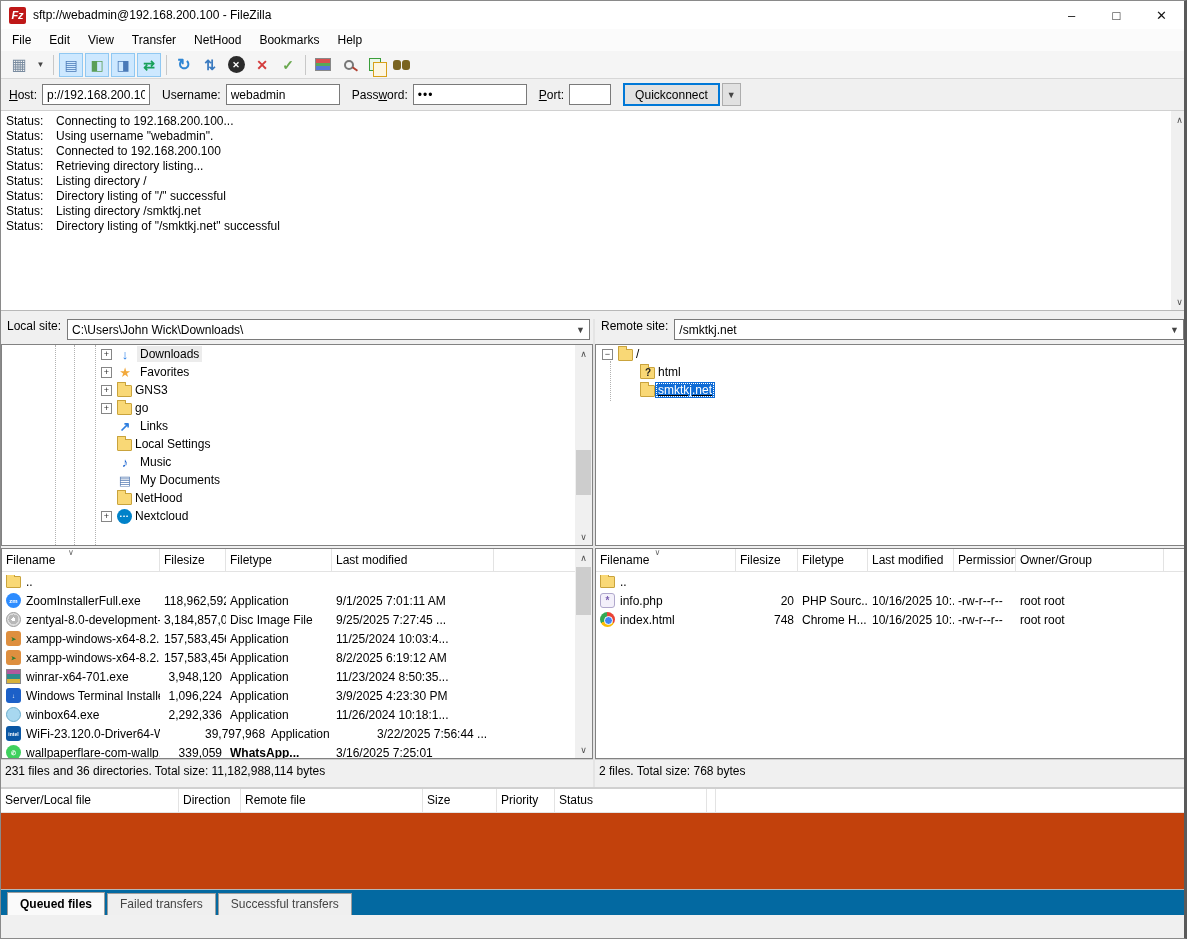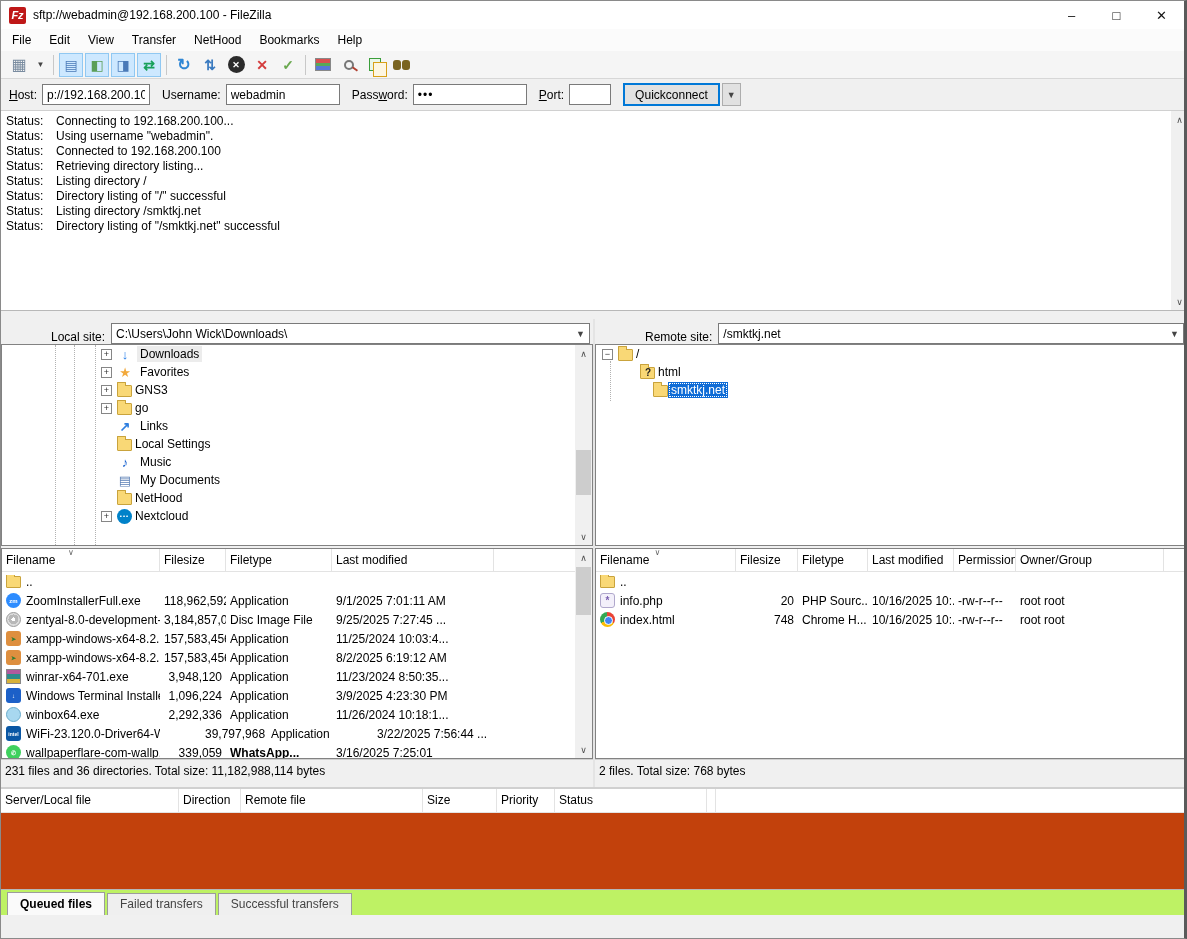--- a/index.html
+++ b/index.html
@@ -48,21 +48,21 @@
   .log-label { display:inline-block; width:55px; padding-left:5px; }
   .vscroll { position:absolute; top:0; right:0; width:17px; bottom:0; background:#f0f0f0; }
   .vs-arrow { position:absolute; left:0; width:17px; height:17px; color:#505050; font-size:9px; display:flex; align-items:center; justify-content:center; }
   .vs-up { top:0; } .vs-down { bottom:0; }
   .vs-thumb { position:absolute; left:1px; width:15px; background:#cdcdcd; }
   
   .pane { position:absolute; top:318px; height:468px; }
   .pane-left { left:0; width:592px; }
   .pane-right { left:594px; width:592px; }
   .pane-split { position:absolute; top:318px; left:592px; width:2px; height:468px; background:#e4e4e4; }
-  .sitebar { height:25px; display:flex; align-items:flex-end; background:#f0f0f0;margin-left:44px; }
+  .sitebar { height:25px; display:flex; align-items:flex-start; background:#f0f0f0; }
   .site-label { padding:0 6px 0 6px; flex:none; }
   .site-combo { flex:1; height:21px; border:1px solid #7a7a7a; background:#fff; display:flex; align-items:center; padding:0 4px; margin-right:3px; position:relative; }
   .site-combo .chev { position:absolute; right:4px; font-size:9px; color:#444; }
   .tree { position:relative; height:202px; border:1px solid #828282; background:#fff; overflow:hidden; margin-top:0px; }
   .tree-row { height:18px; display:flex; align-items:center; white-space:nowrap; position:relative; }
   .expander { width:11px; height:11px; border:1px solid #868686; background:#fff; font-size:9px; line-height:9px; text-align:center; flex:none; margin-right:5px; color:#333; }
   .exp-spacer { width:16px; flex:none; }
   .tree-label { padding:1px 3px; }
   .tree-label.sel-inactive { background:#ececec; }
   .tree-label.sel-active { background:#0f6cd6; color:#fff; outline:1px dotted #fff; outline-offset:-2px; }
@@ -87,21 +87,21 @@
   .disc { background:radial-gradient(circle at center, #fff 0 2px, #b8b8b8 2px 5px, #dcdcdc 5px); border:1px solid #9a9a9a; }
   .rar { width:15px; height:15px; border:1px solid #888; background:linear-gradient(#b05a9e 0 34%, #2e8b8b 34% 67%, #d8b23a 67% 100%); flex:none; }
   .chrome { width:15px; height:15px; border-radius:50%; background:conic-gradient(#ea4335 0 120deg, #fbbc05 120deg 240deg, #34a853 240deg 360deg); position:relative; flex:none; }
   .chrome::after { content:""; position:absolute; left:4px; top:4px; width:7px; height:7px; background:#4285f4; border:1.5px solid #fff; border-radius:50%; }
   .tree-gi { width:16px; text-align:center; font-size:13px; flex:none; margin-right:4px; }
   .fl-row .ficon, .fl-row .circ, .fl-row .app, .fl-row .rar, .fl-row .chrome { margin-right:0; }
   
   .queue { position:absolute; top:786px; left:0; right:0; height:102px; background:#c2410c; border-top:2px solid #d0d0d0; }
   .q-head { display:flex; height:24px; border-bottom:1px solid #e3e3e3; background:#fff; }
   
-  .tabstrip { position:absolute; top:888px; left:0; right:0; height:26px; background:#bef264; border-top:1px solid #b6b6b6; display:flex; align-items:flex-end; padding-left:6px; }
+  .tabstrip { position:absolute; top:888px; left:0; right:0; height:26px; background:#0369a1; border-top:1px solid #b6b6b6; display:flex; align-items:flex-end; padding-left:6px; }
   .tab { border:1px solid #9c9c9c; border-bottom:none; background:#efefef; color:#444; padding:3px 12px 4px 12px; margin-right:2px; }
   .tab.active { background:#fafafa; color:#000; font-weight:bold; padding-top:4px; }
   
   .statusbar { position:absolute; top:914px; left:0; right:0; height:25px; background:#f0f0f0; border-top:1px solid #c8c8c8; display:flex; align-items:center; }
   .sb-sep { width:1px; height:17px; background:#c4c4c4; }
   .lock { position:relative; width:13px; height:10px; background:#f2b71e; border:1px solid #c08a00; border-radius:1px; margin:4px 6px 0 8px; }
   .lock::before { content:""; position:absolute; left:2px; top:-6px; width:7px; height:7px; border:2px solid #8a8a8a; border-bottom:none; border-radius:4px 4px 0 0; }
   .gauge { width:14px; height:14px; border:2px solid #707070; border-radius:50%; position:relative; background:#fff; margin-right:8px; }
   .gauge::after { content:""; position:absolute; left:4px; top:1px; width:1.5px; height:5px; background:#555; transform:rotate(40deg); }
   .led { width:10px; height:10px; border-radius:50%; border:1px solid #555; }
@@ -413,21 +413,21 @@
           <div class="tree-row" style="padding-left: 6px;">
             <span class="expander">−</span>
             <span class="ficon"></span>
             <span class="tree-label">/</span>
           </div>
           <div class="tree-row" style="padding-left: 28px;">
             <span class="exp-spacer"></span>
             <span class="ficon iq"></span>
             <span class="tree-label">html</span>
           </div>
-          <div class="tree-row" style="padding-left: 41px;">
+          <div class="tree-row" style="padding-left: 28px; text-decoration: underline;">
             <span class="exp-spacer"></span>
             <span class="ficon"></span>
             <span class="tree-label sel-active">smktkj.net</span>
           </div>
         </div>
     </div>
     <div class="flist">
       <div class="fl-head" id="remote-list-head">
           <div class="fl-hcell" style="width: 140px;"><span class="sort-caret">∨</span><span>Filename</span></div>
           <div class="fl-hcell num" style="width: 62px;"><span>Filesize</span></div>

